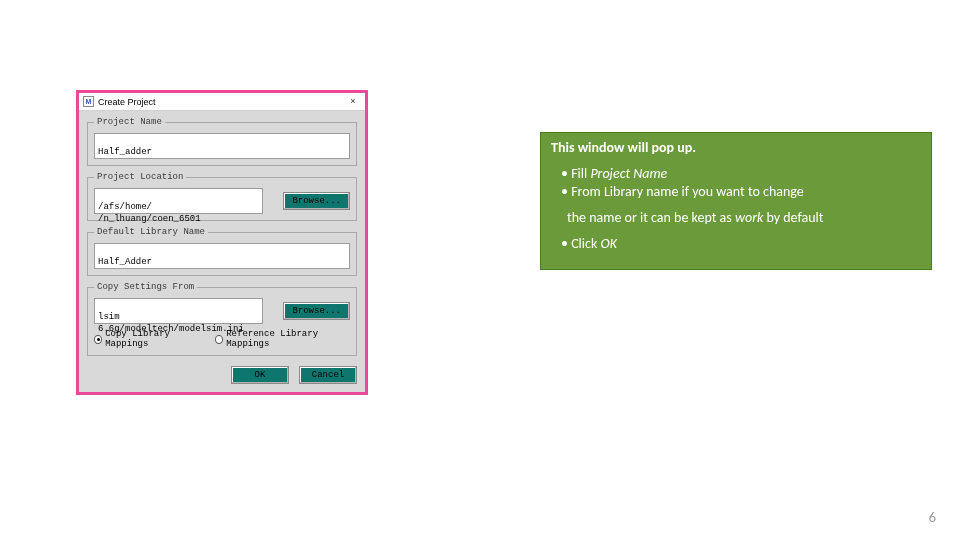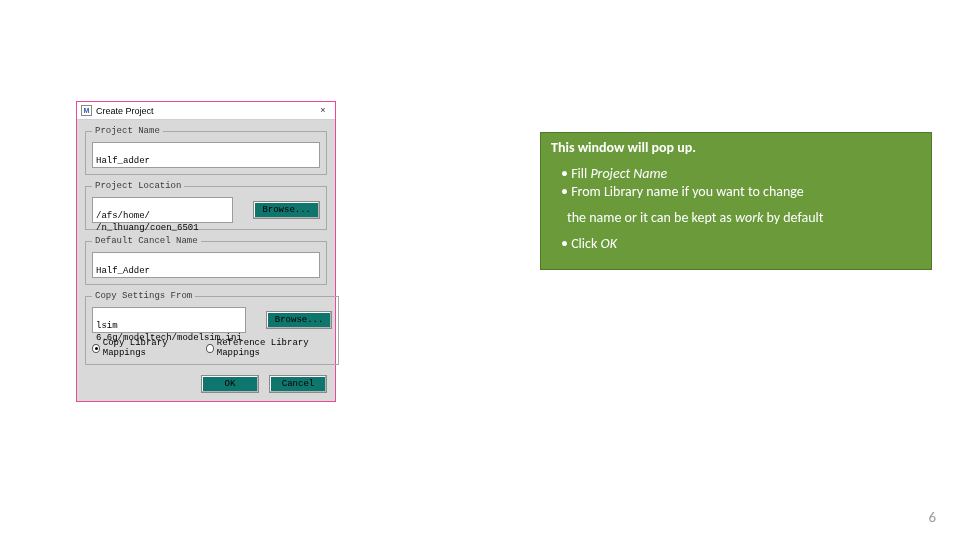--- a/index.html
+++ b/index.html
@@ -8,24 +8,24 @@
     width: 960px;
     height: 540px;
     background: #fff;
     font-family: "Segoe UI", Tahoma, sans-serif;
     position: relative;
     color: #000;
   }
   .dialog {
     position: absolute;
     left: 76px;
-    top: 101px;
-    width: 260px;
+    top: 90px;
+    width: 292px;
     background: #d9d9d9;
-    border: 1px solid #ec4899;
+    border: 3px solid #ec4899;
   }
   .titlebar {
     height: 18px;
     background: #fff;
     display: flex;
     align-items: center;
     padding: 0 4px;
     font-size: 9px;
     border-bottom: 1px solid #d0d0d0;
     position: relative;
@@ -154,21 +154,21 @@
 
     <fieldset class="grp">
       <legend>Project Location</legend>
       <div class="row">
         <div class="txt">/afs/home/ /n_lhuang/coen_6501</div>
         <div class="btn">Browse...</div>
       </div>
     </fieldset>
 
     <fieldset class="grp">
-      <legend>Default Cancel Name</legend>
+      <legend>Default Library Name</legend>
       <div class="txt">Half_Adder</div>
     </fieldset>
 
     <fieldset class="grp">
       <legend>Copy Settings From</legend>
       <div class="row">
         <div class="txt">lsim 6.6g/modeltech/modelsim.ini</div>
         <div class="btn">Browse...</div>
       </div>
       <div class="radio-row">

